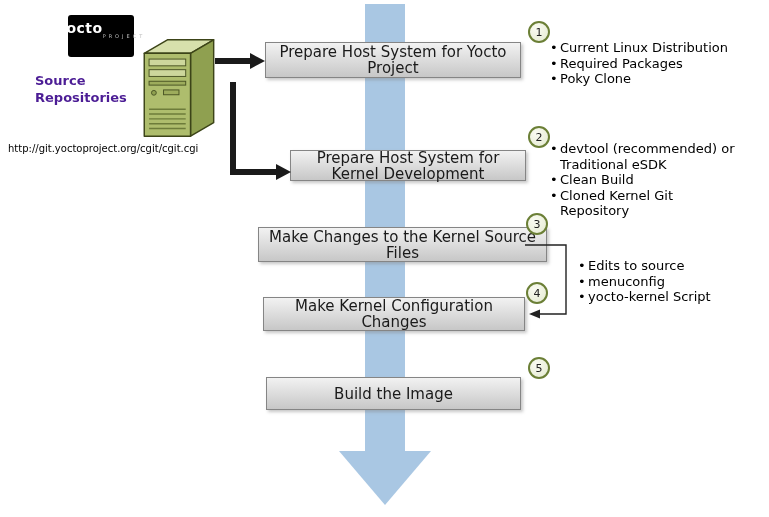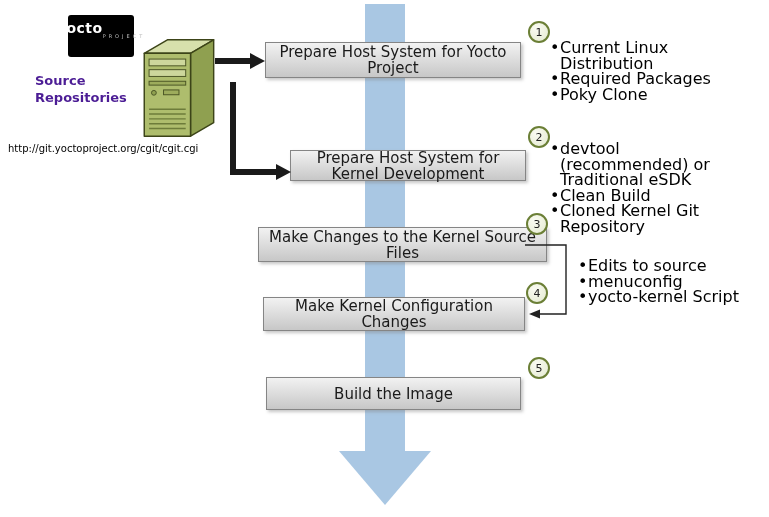--- a/index.html
+++ b/index.html
@@ -56,21 +56,21 @@
     font-size:11px;color:#222;
   }
   .b1{left:528px;top:21px;}
   .b2{left:528px;top:126px;}
   .b3{left:526px;top:213px;}
   .b4{left:526px;top:282px;}
   .b5{left:528px;top:357px;}
   
   .bullets{
     position:absolute;margin:0;padding:0;list-style:none;
-    font-size:16px;line-height:15.5px;color:#000;
+    font-size:13px;line-height:15.5px;color:#000;
   }
   .bullets li{position:relative;padding-left:12px;margin:0;}
   .bullets li::before{content:"\2022";position:absolute;left:2px;top:0;}
   .list1{left:548px;top:40px;width:215px;}
   .list2{left:548px;top:141px;width:190px;}
   .list34{left:576px;top:258px;width:170px;}
   .list5{left:548px;top:376px;width:200px;}
   .italic{font-style:italic;}
   
   .connectors{position:absolute;left:0;top:0;pointer-events:none;}

